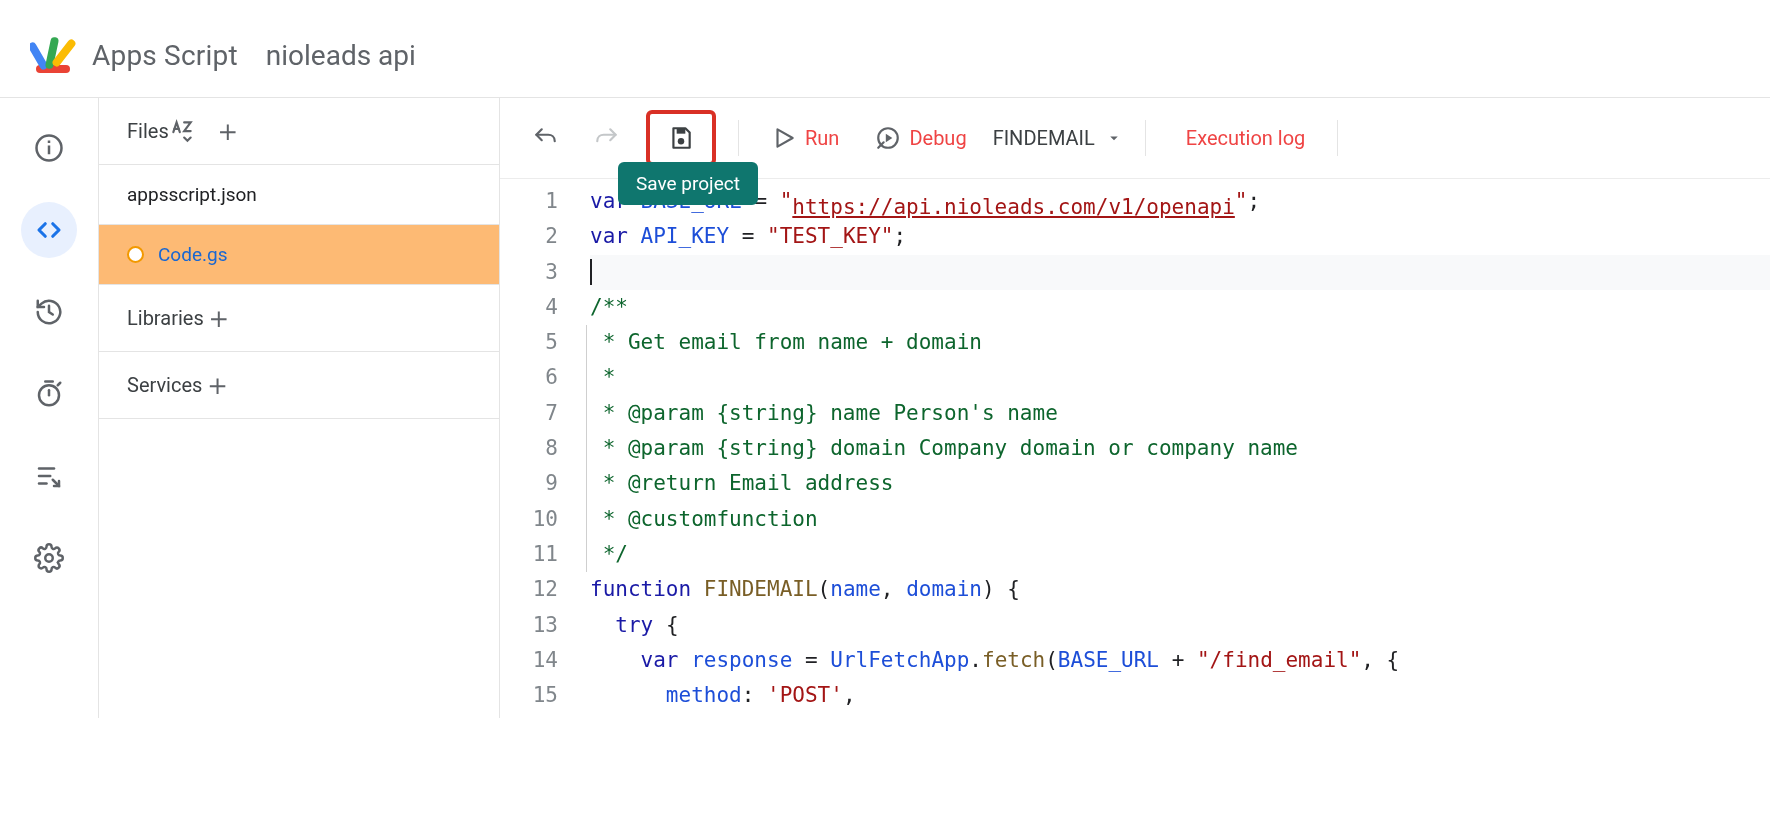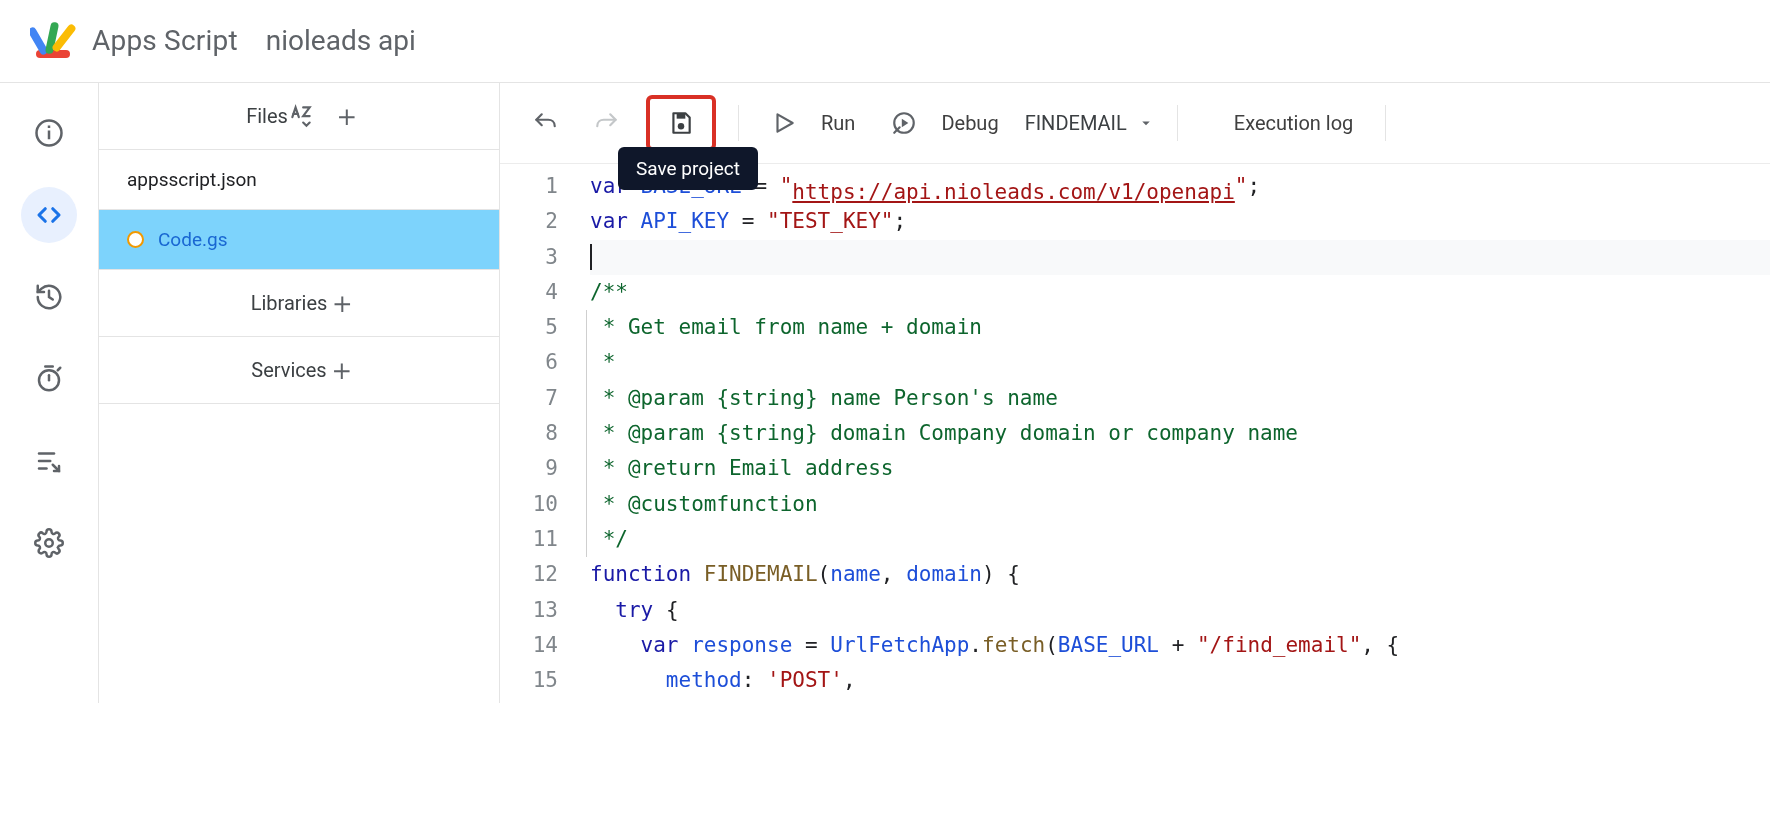--- a/index.html
+++ b/index.html
@@ -6,21 +6,21 @@
   body {
     font-family: "Google Sans", Roboto, Arial, sans-serif;
     font-size: 14px;
     color: #202124;
     background: #fff;
     width: 1770px;
   }
   .header {
     display: flex;
     align-items: center;
-    padding: 16px 24px 18px 30px;
+    padding: 31px 24px 18px 30px;
     border-bottom: 1px solid #e4e4e4;
   }
   .logo-wrap { display:flex; align-items:center; gap: 14px; }
   .logo-icon { width: 48px; height: 48px; position: relative; }
   .product-name { font-size: 28px; color:#5f6368; letter-spacing: .2px; }
   .project-name { font-size: 28px; color:#5f6368; margin-left: 28px; }
   .main { display:flex; }
   .nav {
     width: 98px;
     padding-top: 22px;
@@ -32,68 +32,68 @@
     color:#5f6368; cursor:pointer;
   }
   .nav-btn.active { background:#e8f0fe; color:#1a73e8; }
   .nav-btn svg { width:30px; height:30px; }
   .filepane {
     width: 402px;
     border-left: 1px solid #e4e4e4;
     border-right: 1px solid #e4e4e4;
   }
   .fp-section-head {
-    display:flex; align-items:center; justify-content:center;
+    display:flex; align-items:center; justify-content:flex-start;
     padding: 18px 18px 18px 28px;
     border-bottom: 1px solid #e4e4e4;
     color:#3c4043;
   }
   .fp-section-head .fp-title { font-size:20px; }
   .fp-section-head .fp-actions { display:flex; gap:18px; align-items:center; }
   .fp-actions .icon-btn { color:#5f6368; cursor:pointer; }
   .icon-btn svg { width:26px; height:26px; }
   .fp-item {
     display:flex; align-items:center; gap: 14px;
     padding: 18px 28px;
     border-bottom: 1px solid #e4e4e4;
     font-size:19px;
     cursor:pointer;
   }
-  .fp-item.active { background:#7dd3fc; color:#1967d2; }
+  .fp-item.active { background:#fdba74; color:#1967d2; }
   .fp-item.active .file-dot {
     width:17px; height:17px; border-radius:50%;
     border: 2px solid #f29900; background:#fff;
   }
   .editor-area { flex:1; display:flex; flex-direction:column; }
   .toolbar {
     display:flex; align-items:center; gap: 16px;
     padding: 12px 22px;
     position: relative;
   }
   .tb-btn {
     height:44px; min-width:44px; padding:0 10px;
     display:flex; align-items:center; justify-content:center;
     color:#5f6368; font-size:20px; cursor:pointer; border-radius:4px;
   }
   .tb-btn.disabled { color:#c4c7c9; cursor:default; }
   .tb-btn svg { width:26px; height:26px; }
-  .tb-btn .lbl { margin-left:24px; color:#404040; }
+  .tb-btn .lbl { margin-left:8px; color:#ef4444; }
   .save-highlight {
     border: 4px solid #d93025; border-radius:6px;
     padding: 2px 8px;
   }
   .tb-sep { width:1px; height:36px; background:#e4e4e4; margin:0 6px; }
   .fn-select {
     display:flex; align-items:center; gap:10px;
     font-size:20px; color:#3c4043; cursor:pointer;
   }
   .fn-select svg { width:18px; height:18px; fill:#5f6368; }
   .tooltip {
     position:absolute; top: 64px; left: 118px;
-    background:#0f172a; color:#fff; font-size:19px;
+    background:#0f766e; color:#fff; font-size:19px;
     padding: 10px 18px; border-radius:6px;
     white-space:nowrap; z-index:5;
   }
   .code-editor {
     flex:1; display:flex; font-family: Menlo, Consolas, monospace;
     font-size:21px; line-height:35.3px;
     border-top: 1px solid #ececec;
     overflow:hidden;
   }
   .gutter {

